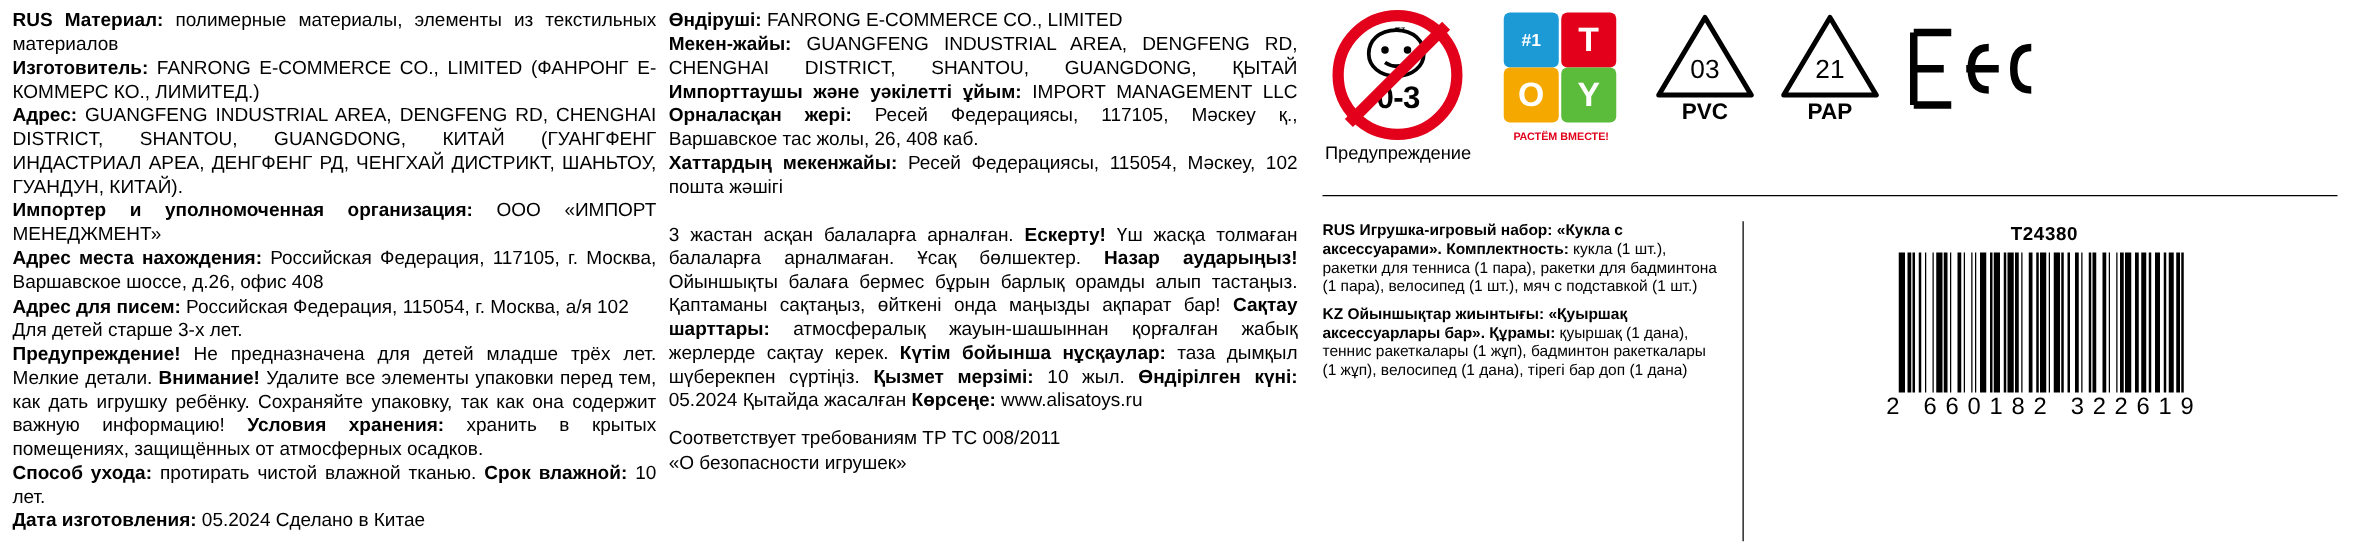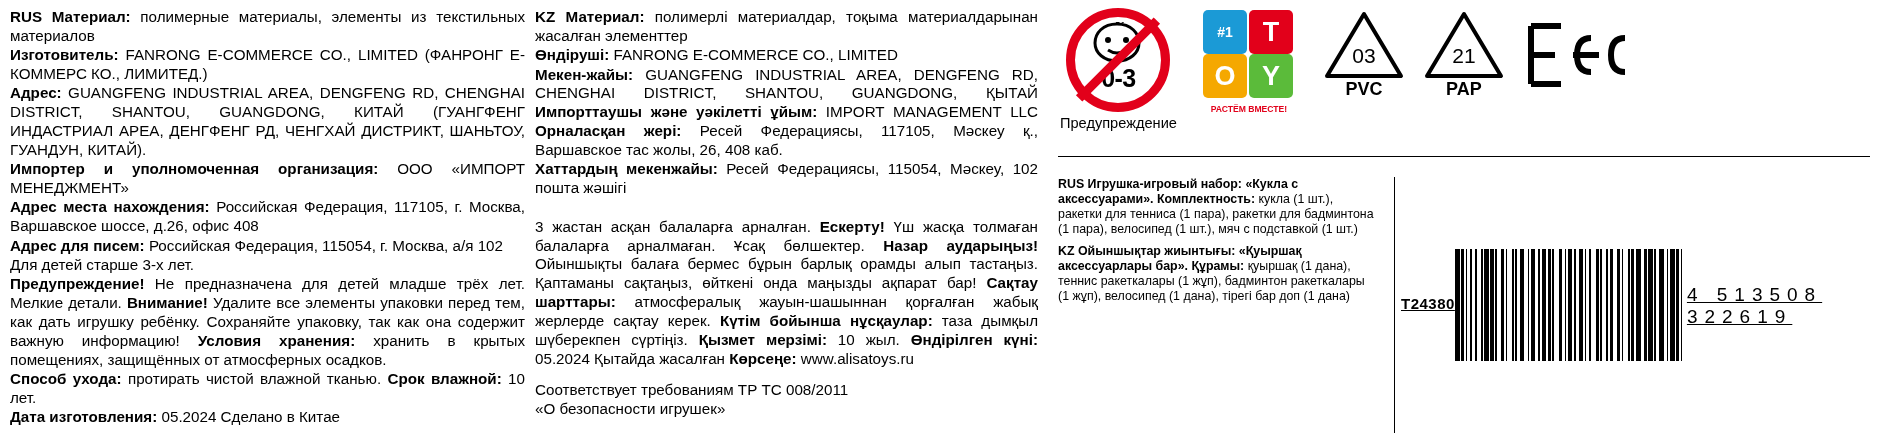--- a/index.html
+++ b/index.html
@@ -126,23 +126,22 @@
   .kit-col {
     width: 330px;
     font-size: 12.4px;
     line-height: 1.22;
     padding-right: 10px;
   }
   .kit-col .p { margin-bottom: 6px; }
   .code-col {
     flex: 1;
     display: flex;
-    flex-direction: row;
+    flex-direction: column;
     align-items: center;
-    text-decoration: underline;
   }
   .art { font-size: 15px; font-weight: bold; letter-spacing: 0.5px; margin: 2px 0 6px 0; }
   .barcode { display: flex; align-items: flex-end; height: 112px; }
   .barcode i { display: block; background: #000; height: 112px; margin-right: 0; }
   .barnum {
     font-size: 19px;
     letter-spacing: 7px;
     margin-top: 1px;
     font-family: "Liberation Sans", sans-serif;
   }
@@ -162,21 +161,20 @@
     <p class="p"><span class="b">Импортер и уполномоченная организация:</span><span> ООО «ИМПОРТ МЕНЕДЖМЕНТ»</span></p>
     <p class="p"><span class="b">Адрес места нахождения:</span><span> Российская Федерация, 117105, г. Москва, Варшавское шоссе, д.26, офис 408</span></p>
     <p class="p"><span class="b">Адрес для писем:</span><span> Российская Федерация, 115054, г. Москва, а/я 102</span></p>
     <p class="p"><span>Для детей старше 3-х лет.</span></p>
     <p class="p"><span class="b">Предупреждение!</span><span> Не предназначена для детей младше трёх лет. Мелкие детали. </span><span class="b">Внимание!</span><span> Удалите все элементы упаковки перед тем, как дать игрушку ребёнку. Сохраняйте упаковку, так как она содержит важную информацию! </span><span class="b">Условия хранения:</span><span> хранить в крытых помещениях, защищённых от атмосферных осадков.</span></p>
     <p class="p"><span class="b">Способ ухода:</span><span> протирать чистой влажной тканью. </span><span class="b">Срок влажной:</span><span> 10 лет.</span></p>
     <p class="p"><span class="b">Дата изготовления:</span><span> 05.2024 Сделано в Китае</span></p>
   </div>
 
   <div class="col col-kz">
-    <p class="p"><span class="b">KZ Материал:</span><span> полимерлі материалдар, тоқыма материалдарынан жасалған элементтер </span></p>
     <p class="p"><span class="b">Өндіруші:</span><span> FANRONG E-COMMERCE CO., LIMITED</span></p>
     <p class="p"><span class="b">Мекен-жайы:</span><span> GUANGFENG INDUSTRIAL AREA, DENGFENG RD, CHENGHAI DISTRICT, SHANTOU, GUANGDONG, ҚЫТАЙ </span><span class="b">Импорттаушы және уәкілетті ұйым:</span><span> IMPORT MANAGEMENT LLC </span><span class="b">Орналасқан жері:</span><span> Ресей Федерациясы, 117105, Мәскеу қ., Варшавское тас жолы, 26, 408 каб.</span></p>
     <p class="p"><span class="b">Хаттардың мекенжайы:</span><span> Ресей Федерациясы, 115054, Мәскеу, 102 пошта жәшігі</span></p>
     <p class="p">&nbsp;</p>
     <p class="p"><span>3 жастан асқан балаларға арналған. </span><span class="b">Ескерту!</span><span> Үш жасқа толмаған балаларға арналмаған. Ұсақ бөлшектер. </span><span class="b">Назар аударыңыз!</span><span> Ойыншықты балаға бермес бұрын барлық орамды алып тастаңыз. Қаптаманы сақтаңыз, өйткені онда маңызды ақпарат бар! </span><span class="b">Сақтау шарттары:</span><span> атмосфералық жауын-шашыннан қорғалған жабық жерлерде сақтау керек. </span><span class="b">Күтім бойынша нұсқаулар:</span><span> таза дымқыл шүберекпен сүртіңіз. </span><span class="b">Қызмет мерзімі:</span><span> 10 жыл. </span><span class="b">Өндірілген күні:</span><span> 05.2024 Қытайда жасалған </span><span class="b">Көрсеңе:</span><span> www.alisatoys.ru</span></p>
     <p class="p" style="margin-top:12px">Соответствует требованиям ТР ТС 008/2011</p>
     <p class="p">«О безопасности игрушек»</p>
   </div>
 
   <div class="right">
@@ -329,18 +327,18 @@
             <i style="width: 3.1px; background: transparent;"></i>
             <i style="width: 1.55px; background: rgb(0, 0, 0);"></i>
             <i style="width: 1.55px; background: transparent;"></i>
             <i style="width: 4.65px; background: rgb(0, 0, 0);"></i>
             <i style="width: 1.55px; background: transparent;"></i>
             <i style="width: 3.1px; background: rgb(0, 0, 0);"></i>
             <i style="width: 1.55px; background: transparent;"></i>
             <i style="width: 1.55px; background: rgb(0, 0, 0);"></i>
             <i style="width: 4.65px; background: transparent;"></i>
           </div>
-        <div class="barnum">4 513508 322619</div>
+        <div class="barnum">2 660182 322619</div>
       </div>
     </div>
 
   </div>
 </div>
 
 </body></html>

